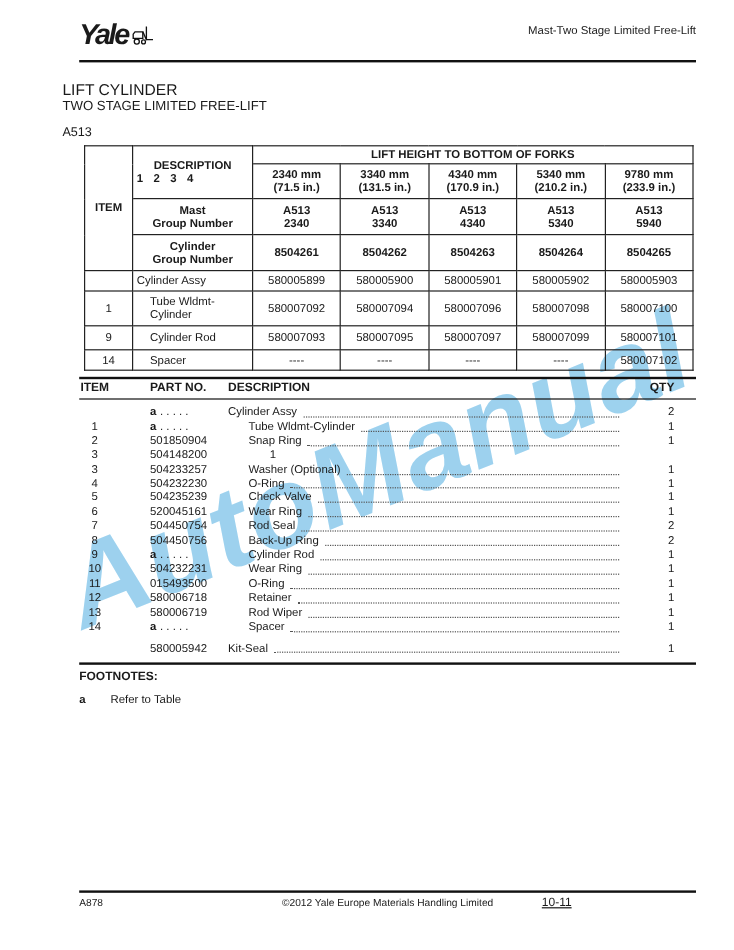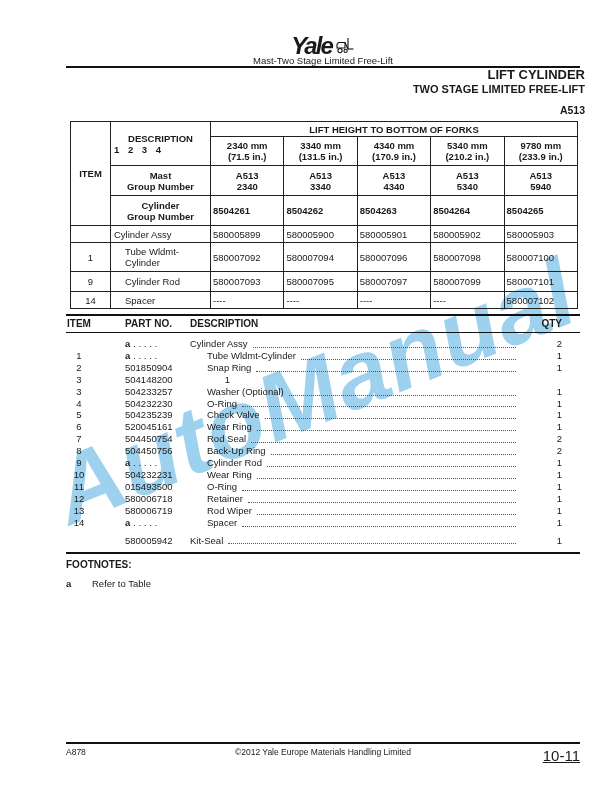--- a/index.html
+++ b/index.html
@@ -4,41 +4,41 @@
 <style>
   html,body{margin:0;padding:0;background:#e8e8e8;}
   .page{position:relative;width:612px;height:792px;background:#ffffff;margin:0 auto;
         font-family:"Liberation Sans",sans-serif;color:#1a1a1a;overflow:hidden;}
   
   .watermark{position:absolute;left:68px;top:446px;z-index:0;font-size:95px;font-weight:bold;
              font-style:italic;letter-spacing:1px;line-height:1;white-space:nowrap;
              transform:rotate(-22deg);transform-origin:0 76px;opacity:.85;}
   .content{position:absolute;inset:0;z-index:1;}
   
-  .header{position:absolute;left:66px;top:36px;width:514px;height:30px;
-          border-bottom:2.5px solid #111;display:flex;justify-content:space-between;align-items:center;flex-direction:column;}
+  .header{position:absolute;left:66px;top:20px;width:514px;height:30px;
+          border-bottom:2.5px solid #111;display:flex;justify-content:space-between;align-items:flex-start;}
   .logo{display:flex;align-items:flex-end;gap:3px;}
   .logo-text{font-size:24px;font-weight:bold;font-style:italic;letter-spacing:-2px;line-height:.8;}
   .logo svg{margin-bottom:1px;}
   .header-right{font-size:9.5px;padding-bottom:17px;}
   
-  .titles{position:absolute;left:71px;top:67px;width:514px;text-align:right;font-weight:bold;}
+  .titles{position:absolute;left:52px;top:67px;width:514px;text-align:left;font-weight:normal;}
   .title-1{font-size:13px;}
   .title-2{font-size:11px;margin-top:1px;}
   .title-3{font-size:10.5px;margin-top:9px;}
   
   .matrix{position:absolute;left:70px;top:121px;width:508px;border-collapse:collapse;table-layout:fixed;}
   .matrix td{border:1px solid #222;font-size:9.5px;padding:1px 2px;vertical-align:middle;line-height:11px;margin-top:36px;}
   .matrix .b{font-weight:bold;text-align:center;}
   .matrix .item-col{text-align:center;}
   .desc-head .dh1{text-align:center;font-weight:bold;}
   .desc-head .dh2{text-align:left;font-weight:bold;letter-spacing:3px;padding-left:1px;}
   .matrix .dcell{text-align:left;padding-left:3px;}
   .matrix .dcell.ind{padding-left:14px;}
-  .matrix .val{text-align:left;}
+  .matrix .val{text-align:center;}
   .rh15{height:15px}.rh29{height:29px}.rh30{height:30px}.rh17{height:17px}.rh20{height:20px}
   
   .parts{position:absolute;left:66px;top:314px;width:514px;font-size:9.5px;}
   .p-head{display:flex;align-items:flex-end;border-top:2px solid #111;border-bottom:1.8px solid #111;
           font-weight:bold;font-size:10px;padding:2px 0 3px;}
   .c-item{flex:0 0 26px;text-align:center;}
   .c-part{flex:0 0 65px;margin-left:33px;}
   .c-desc{flex:1;display:flex;align-items:flex-end;min-width:0;}
   .c-qty{flex:0 0 40px;text-align:right;padding-right:18px;}
   .p-rows{padding-top:5px;}
@@ -52,21 +52,21 @@
   
   .footnotes{position:absolute;left:66px;top:559px;width:514px;}
   .fn-title{font-weight:bold;font-size:10px;}
   .fn-item{display:flex;margin-top:8px;font-size:9.5px;}
   .fn-ref{font-weight:bold;flex:0 0 26px;}
   
   .footer{position:absolute;left:66px;top:742px;width:514px;border-top:2px solid #111;
           padding-top:3px;display:flex;align-items:flex-start;font-size:8.5px;}
   .f-left{flex:1;text-align:left;}
   .f-center{flex:2;text-align:center;}
-  .f-right{flex:1;text-align:right;font-size:15px;text-decoration:underline;}
+  .f-right{flex:1;font-size:10px;text-decoration:underline;}
 </style>
 </head>
 <body>
 
 <div class="page">
 
   <div class="watermark" id="watermark" style="color: rgb(140, 202, 236);">AutoManual</div>
 
   <div class="content">
 

